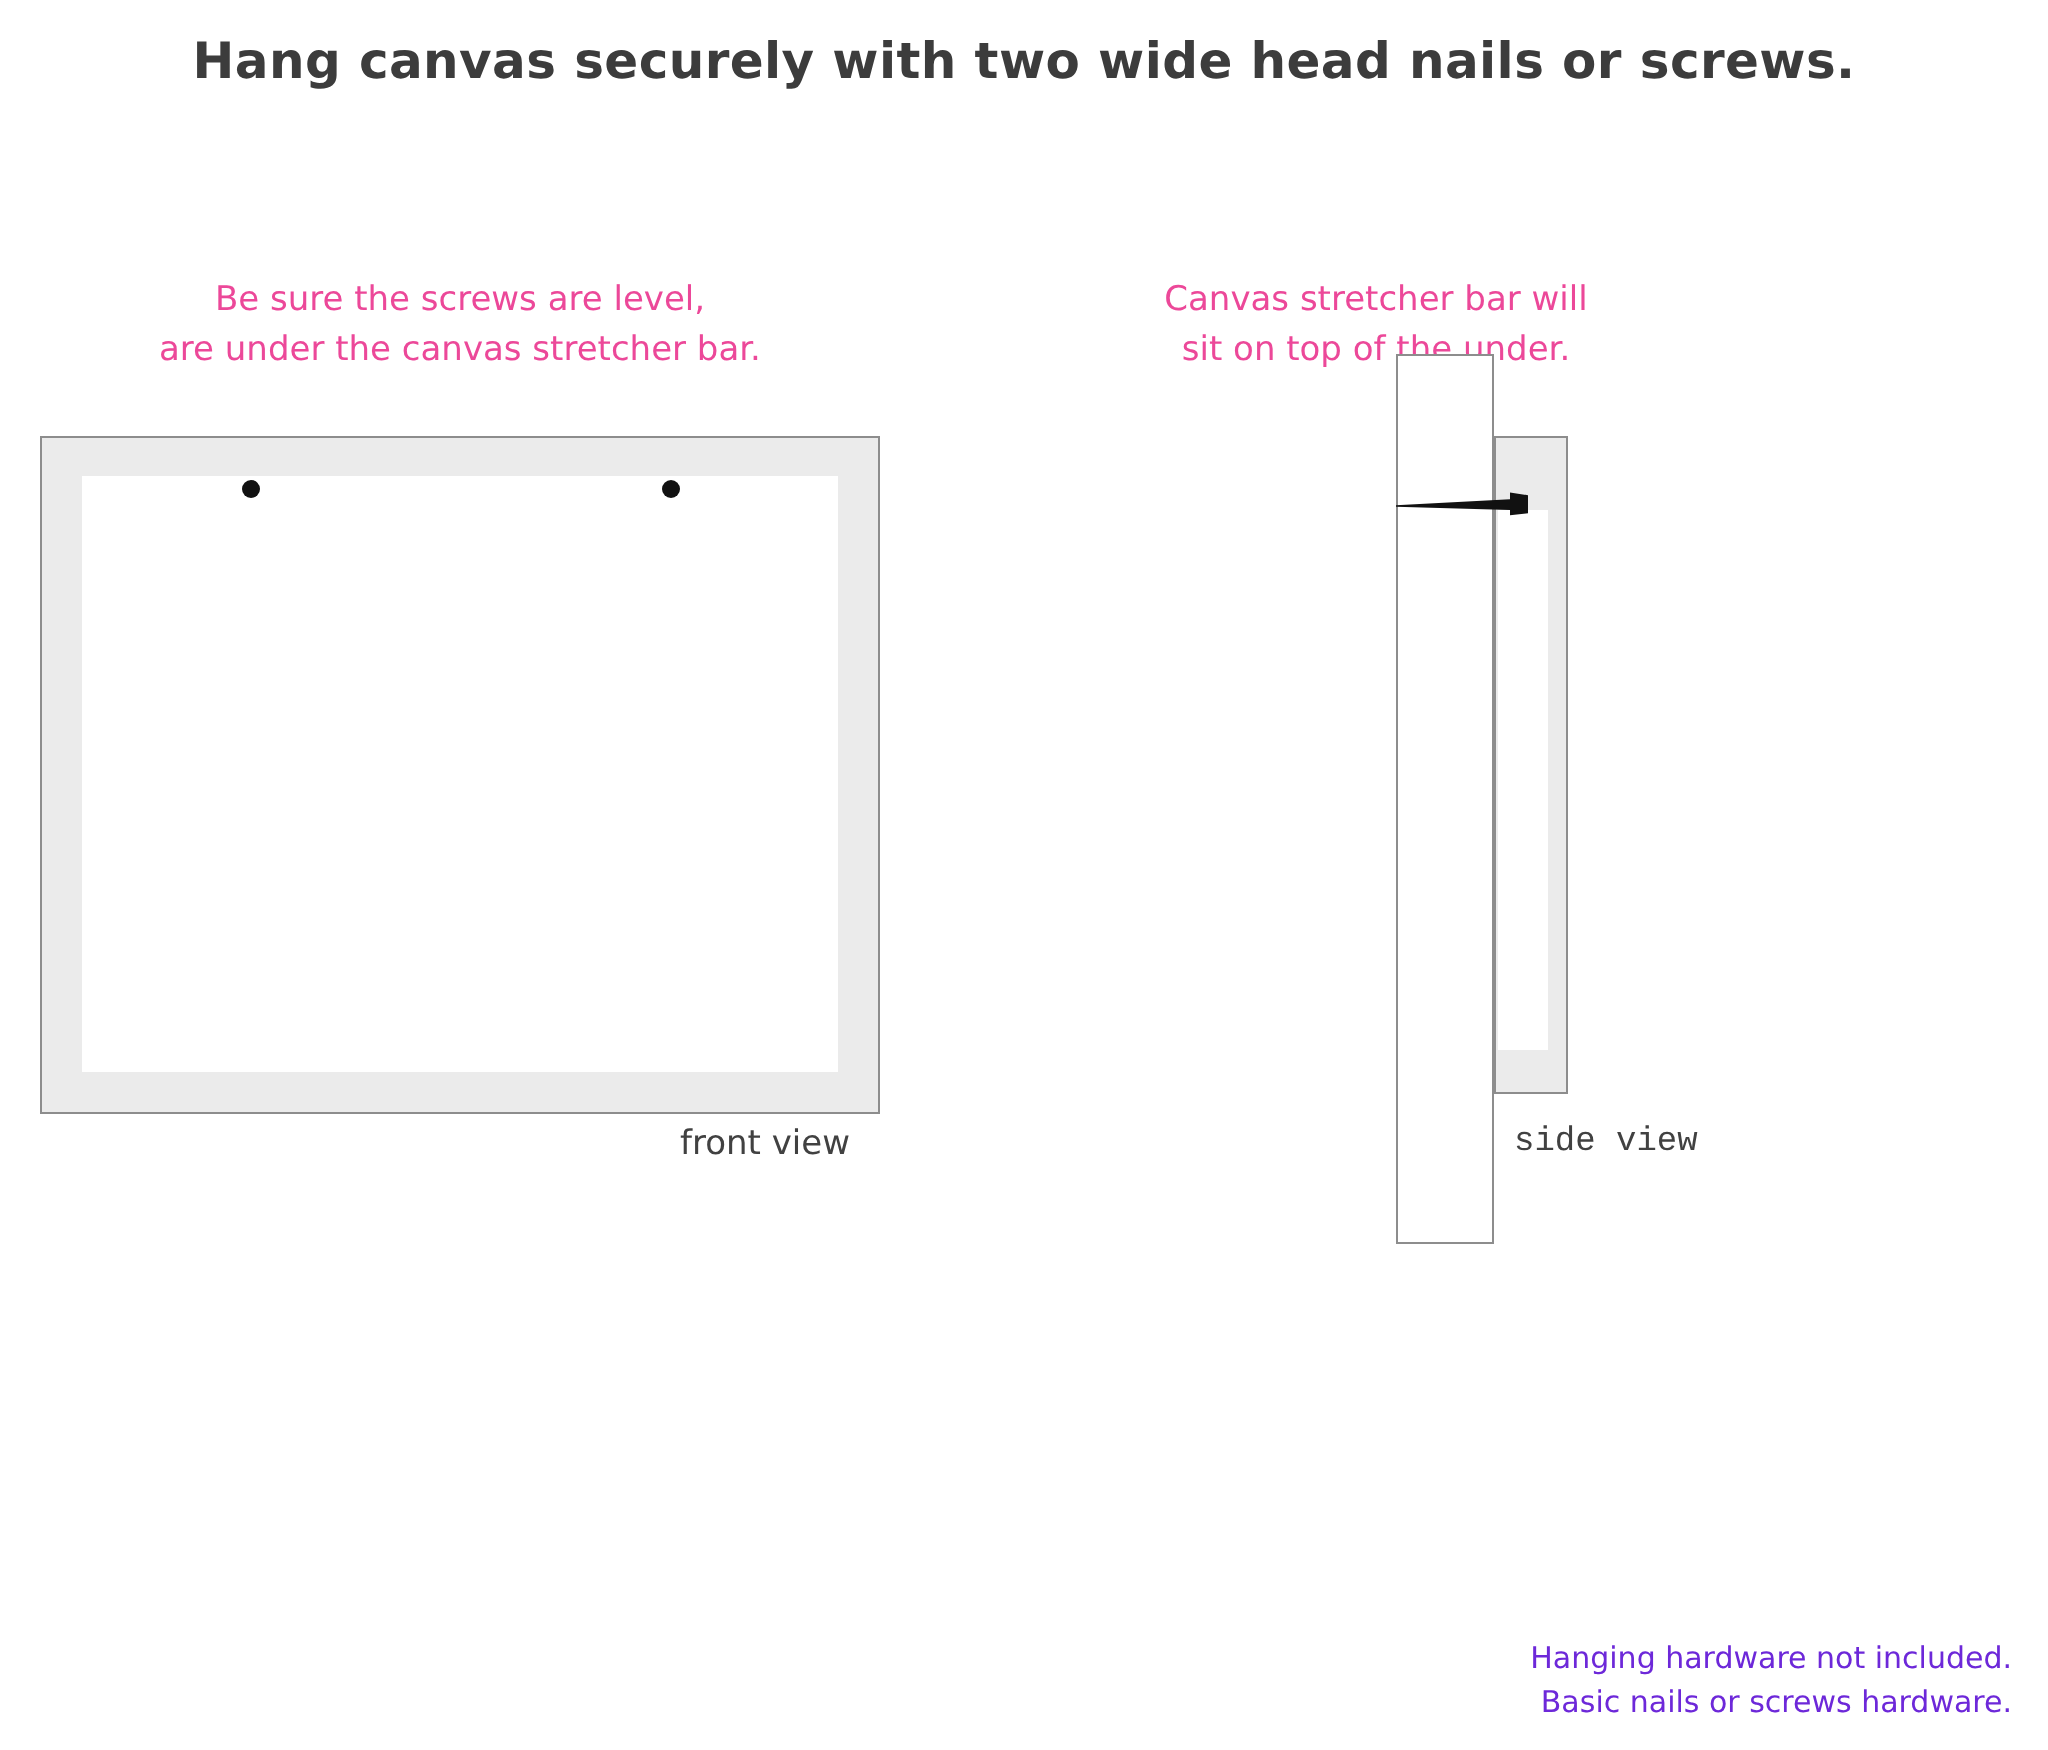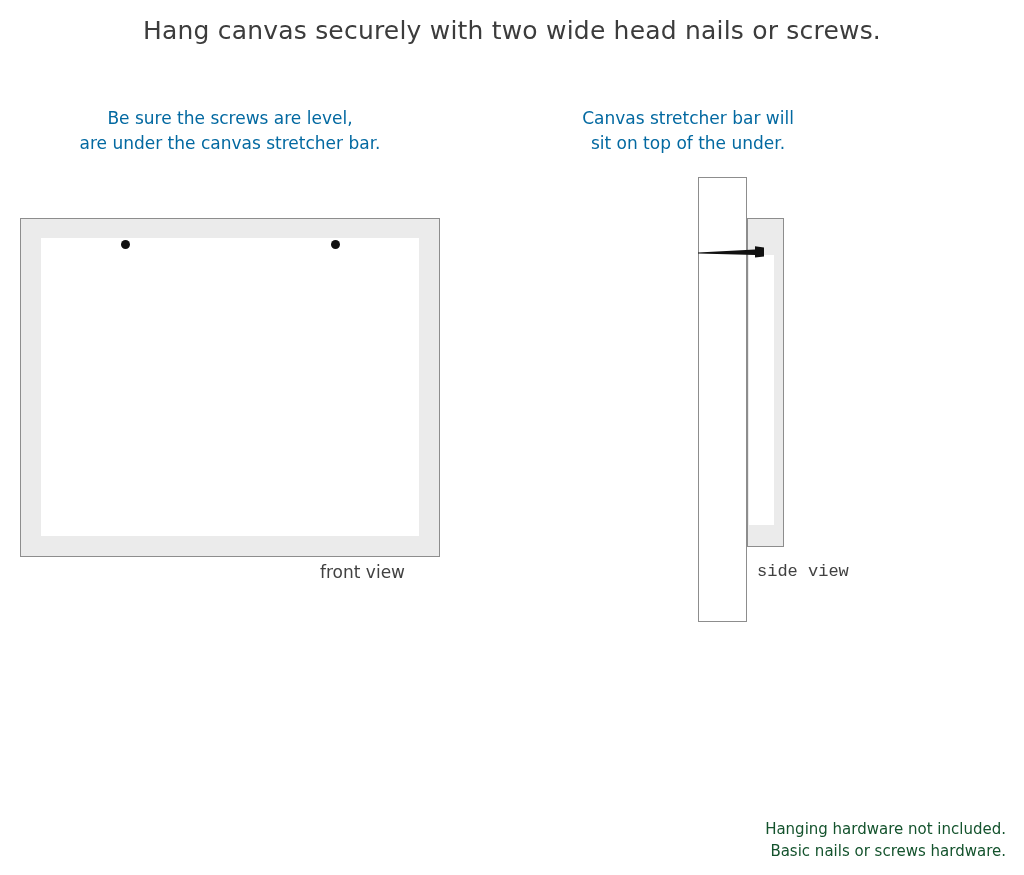--- a/index.html
+++ b/index.html
@@ -26,33 +26,34 @@
   }
 
   
   .title {
     position: absolute;
     left: 0;
     top: 16px;
     width: 1024px;
     text-align: center;
     font-size: 25px;
-    font-weight: 400;
+    font-weight: 700;
     letter-spacing: 0.2px;
     color: #3c3c3c;
     white-space: nowrap;
   }
 
   
   .caption {
     position: absolute;
     text-align: center;
     font-size: 17px;
     line-height: 25px;
-    color: #0369a1;
+    color: #ec4899;
+    margin-top: 32px;
   }
   .caption-left {
     left: 20px;
     top: 106px;
     width: 420px;
   }
   .caption-right {
     left: 568px;
     top: 106px;
     width: 240px;
@@ -93,21 +94,21 @@
   }
   .screw-dot-left  { left: 101px; top: 22px; }
   .screw-dot-right { left: 311px; top: 22px; }
 
   .view-label {
     position: absolute;
     font-size: 17px;
     color: #414141;
     white-space: nowrap;
   }
-  .label-front { left: 320px; top: 562px; text-align: center; }
+  .label-front { left: 340px; top: 562px; text-align: center; }
   .label-side  { left: 757px; top: 562px; font-family: Liberation Mono, monospace; }
 
   
   .side-view {
     position: absolute;
     left: 690px;
     top: 170px;
     width: 130px;
     height: 460px;
   }
@@ -150,21 +151,21 @@
 
   
   .footer {
     position: absolute;
     right: 18px;
     top: 818px;
     width: 420px;
     text-align: right;
     font-size: 15px;
     line-height: 22px;
-    color: #14532d;
+    color: #6d28d9;
   }
   .footer .line { display: block; white-space: nowrap; }
 </style>
 </head>
 <body>
 
 <div class="stage">
 
   <div class="title">Hang canvas securely with two wide head nails or screws.</div>
 

